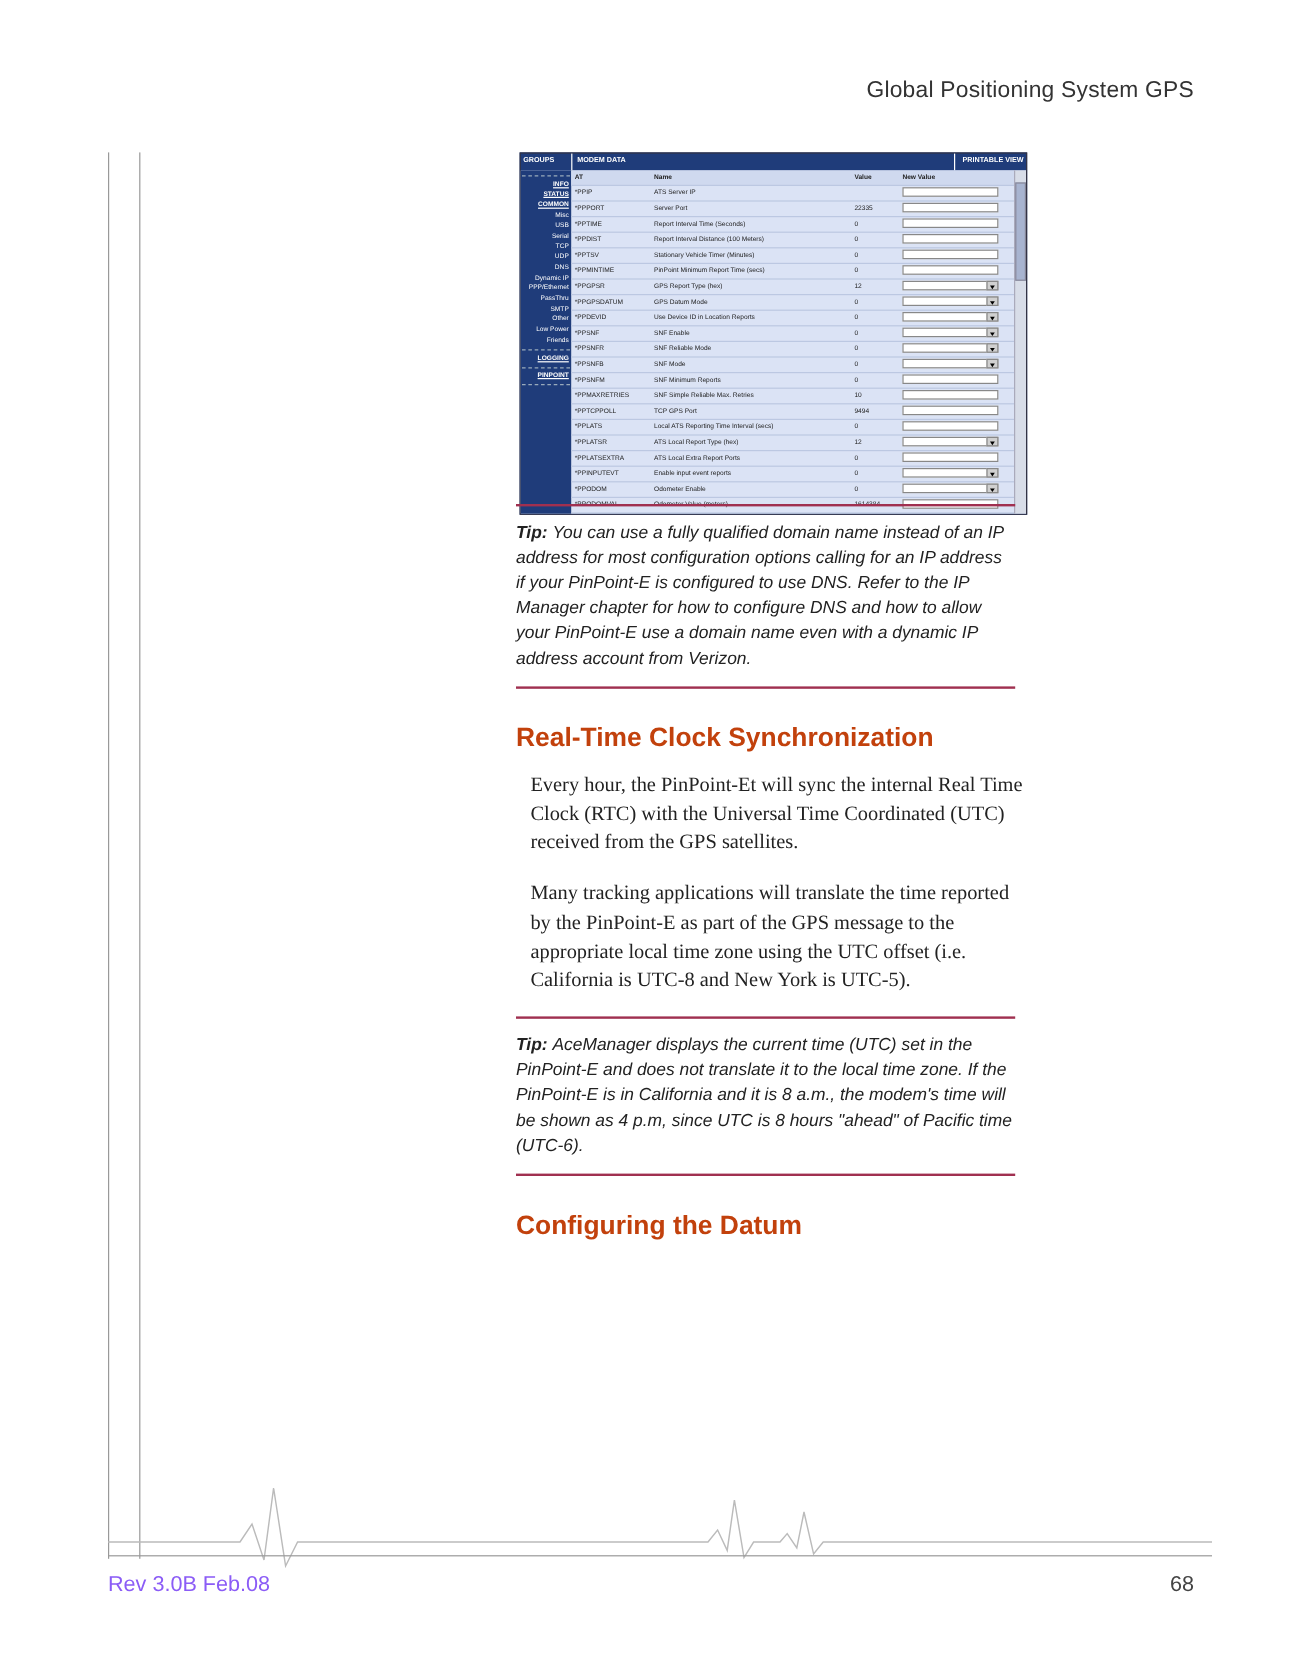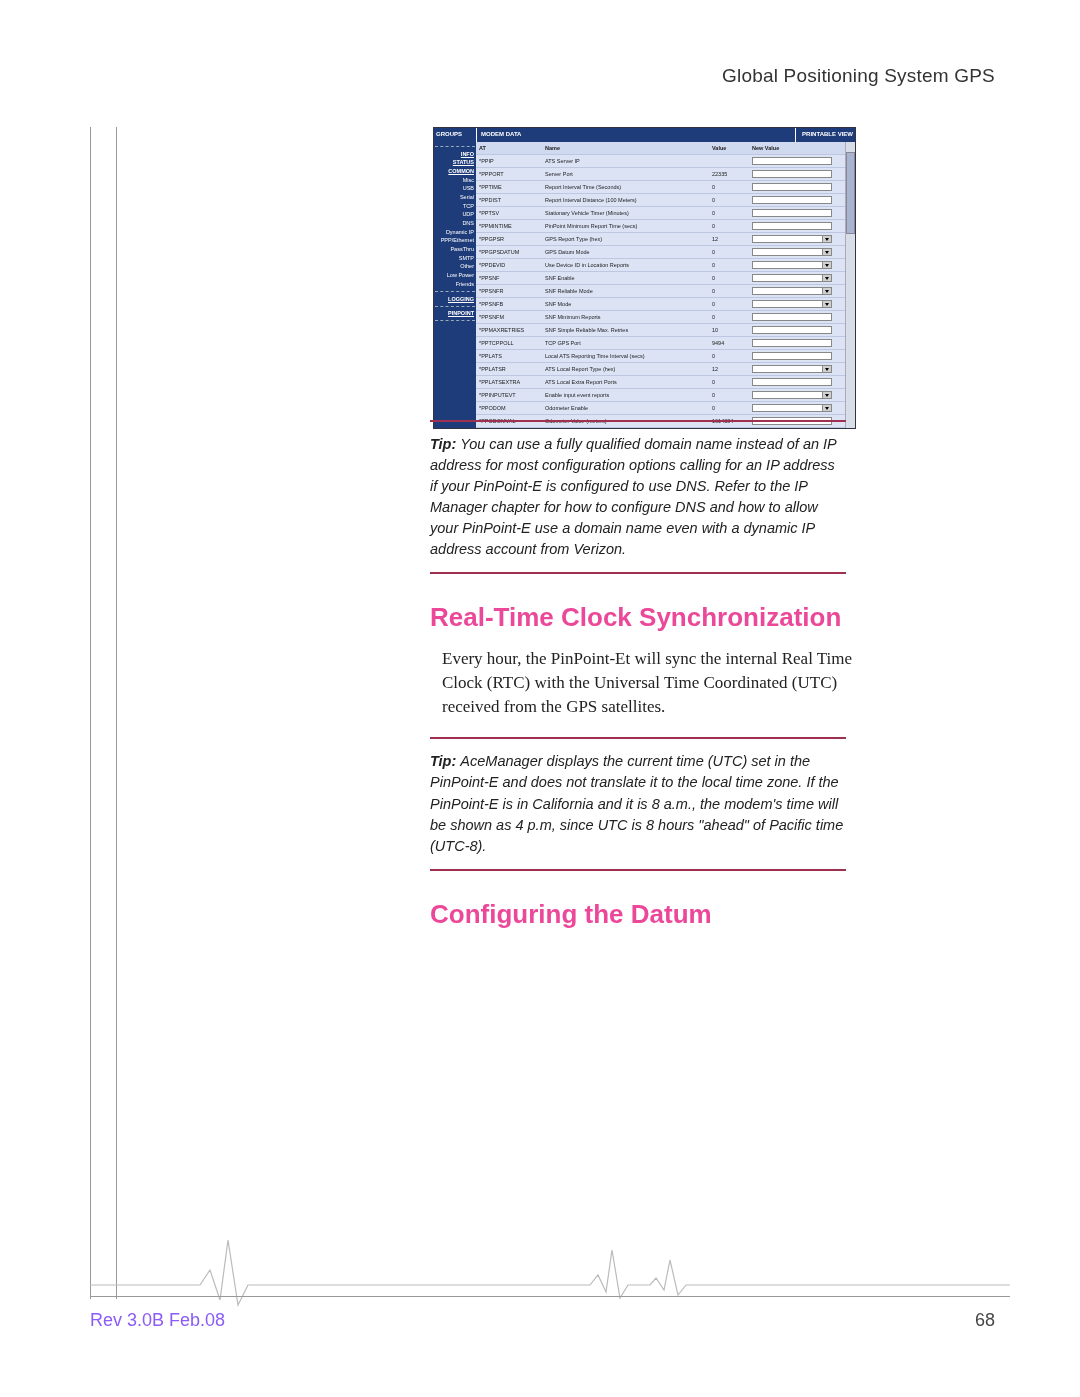--- a/index.html
+++ b/index.html
@@ -33,21 +33,21 @@
   .modem-shot .grid .fld { background:#fff; border:1px solid #888; height:8px; width:80px; display:inline-block; box-sizing:border-box; }
   .modem-shot .grid .fld.sel { position:relative; }
   .modem-shot .grid .fld.sel::after { content:""; position:absolute; right:-1px; top:-1px; width:10px; height:8px; background:#d0d0d0; border:1px solid #888; box-sizing:border-box; }
   .modem-shot .grid .fld.sel::before { content:""; position:absolute; right:2px; top:2.5px; width:0; height:0; border-left:2.5px solid transparent; border-right:2.5px solid transparent; border-top:3px solid #000; z-index:1; }
   .modem-shot .scroll { width:9px; background:#d8dde8; border-left:1px solid #aab; position:relative; }
   .modem-shot .scroll .thumb { position:absolute; left:0; right:0; top:10px; height:80px; background:#a8b4d0; border:1px solid #889; }
   
   .content { position:absolute; left:430px; top:410px; width:430px; }
   .tip-block { border-top:2px solid #a03050; border-bottom:2px solid #a03050; padding:12px 0; margin:10px 14px 28px 0; font-family:Helvetica, Arial, sans-serif; font-size:14.5px; line-height:1.45; font-style:italic; color:#222; }
   .tip-block .tip-label { font-weight:bold; font-style:italic; }
-  h2.section { color:#ec4899; font-family:Helvetica, Arial, sans-serif; font-weight:bold; font-size:26px; margin:10px 0 14px 0; }
+  h2.section { color:#c2410c; font-family:Helvetica, Arial, sans-serif; font-weight:bold; font-size:22px; margin:10px 0 14px 0; }
   p.body { font-size:17px; line-height:1.42; margin:0 0 18px 12px; }
   
   .ecg { position:absolute; left:90px; top:1230px; width:920px; height:80px; }
   .ecg svg { width:100%; height:100%; }
   .ecg path { stroke:#bbb; stroke-width:1.2; fill:none; }
 </style>
 </head>
 <body>
 <div class="page">
 
@@ -227,23 +227,24 @@
   </div>
 </div>
 
 <div class="content">
   <div class="tip-block">
     <span class="tip-label">Tip: </span><span>You can use a fully qualified domain name instead of an IP address for most configuration options calling for an IP address if your PinPoint-E is configured to use DNS. Refer to the IP Manager chapter for how to configure DNS and how to allow your PinPoint-E use a domain name even with a dynamic IP address account from Verizon.</span>
   </div>
 
   <h2 class="section">Real-Time Clock Synchronization</h2>
   <p class="body">Every hour, the PinPoint-Et will sync the internal Real Time Clock (RTC) with the Universal Time Coordinated (UTC) received from the GPS satellites.</p>
+  <p class="body">Many tracking applications will translate the time reported by the PinPoint-E as part of the GPS message to the appropriate local time zone using the UTC offset (i.e. California is UTC-8 and New York is UTC-5).</p>
 
   <div class="tip-block">
-    <span class="tip-label">Tip: </span><span>AceManager displays the current time (UTC) set in the PinPoint-E and does not translate it to the local time zone. If the PinPoint-E is in California and it is 8 a.m., the modem's time will be shown as 4 p.m, since UTC is 8 hours "ahead" of Pacific time (UTC-8).</span>
+    <span class="tip-label">Tip: </span><span>AceManager displays the current time (UTC) set in the PinPoint-E and does not translate it to the local time zone. If the PinPoint-E is in California and it is 8 a.m., the modem's time will be shown as 4 p.m, since UTC is 8 hours "ahead" of Pacific time (UTC-6).</span>
   </div>
 
   <h2 class="section">Configuring the Datum</h2>
 </div>
 
 <div class="ecg">
   <svg viewBox="0 0 920 80" preserveAspectRatio="none">
     <path d="M0,55 L110,55 L120,40 L130,70 L138,10 L148,75 L158,55 L500,55 L508,45 L516,62 L522,20 L530,68 L538,55 L560,55 L566,48 L574,60 L580,30 L588,65 L596,55 L920,55"></path>
   </svg>
 </div>

